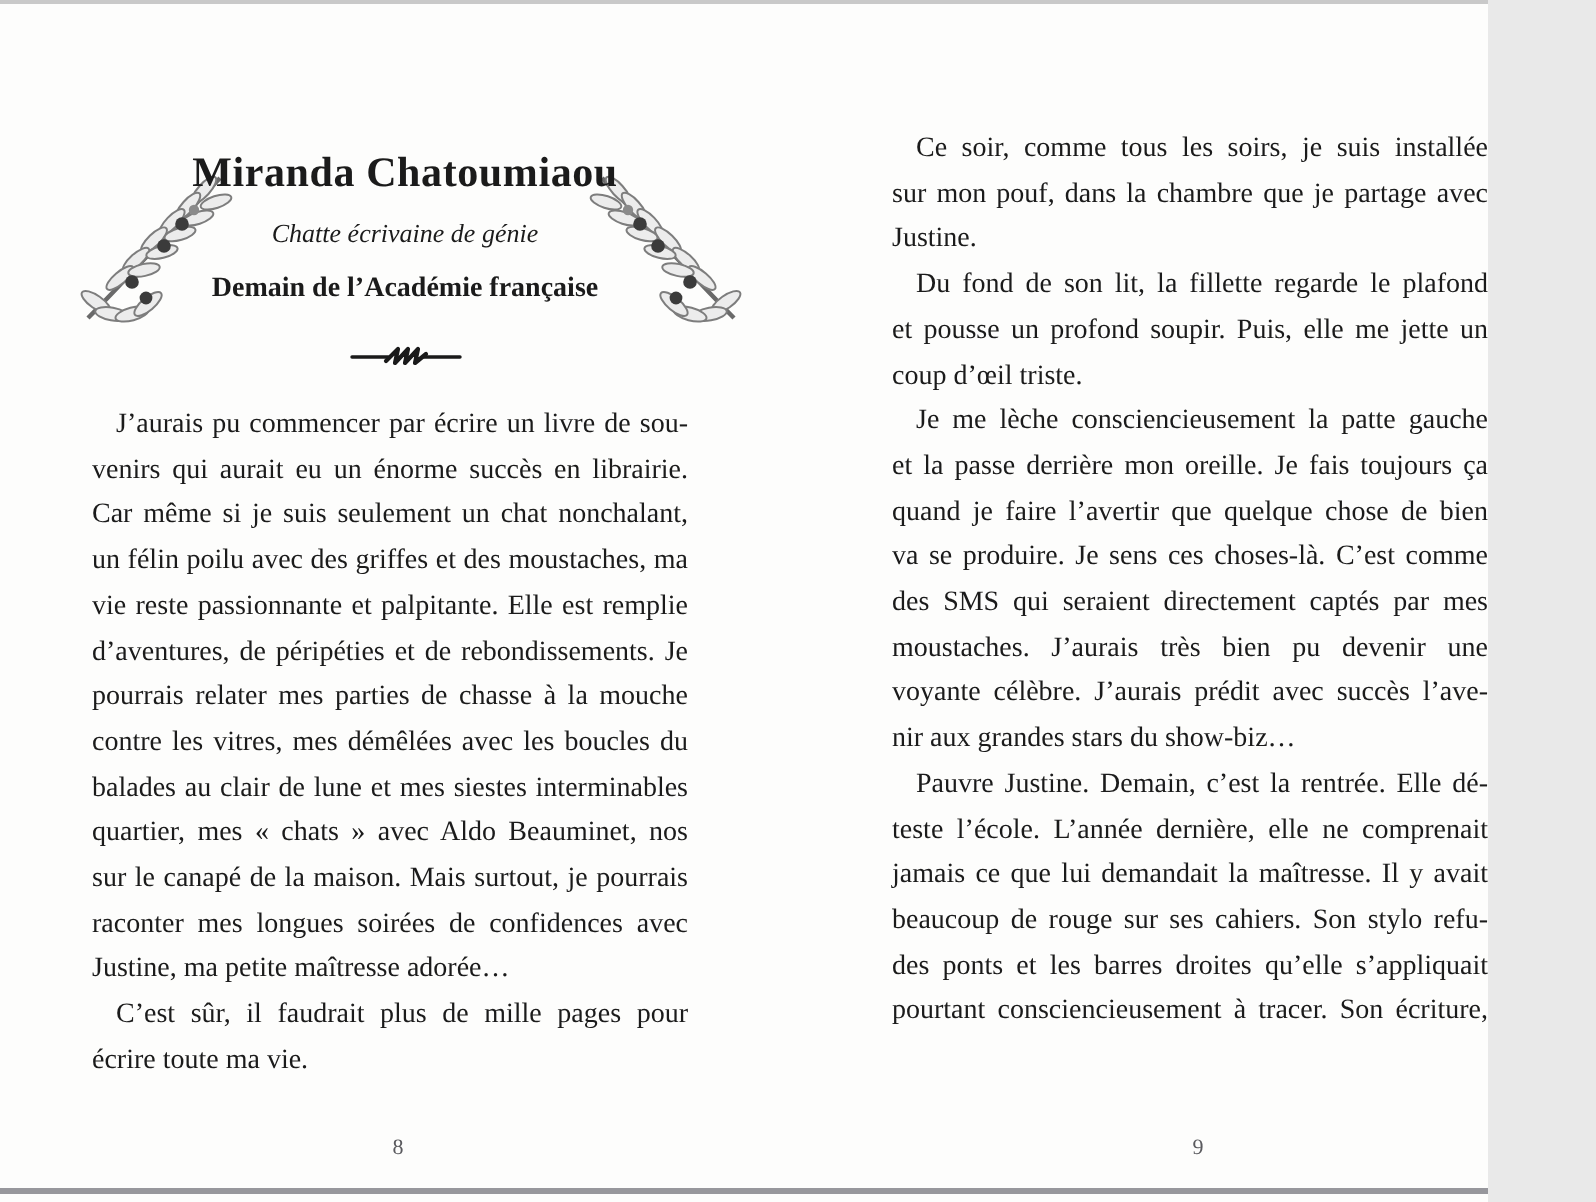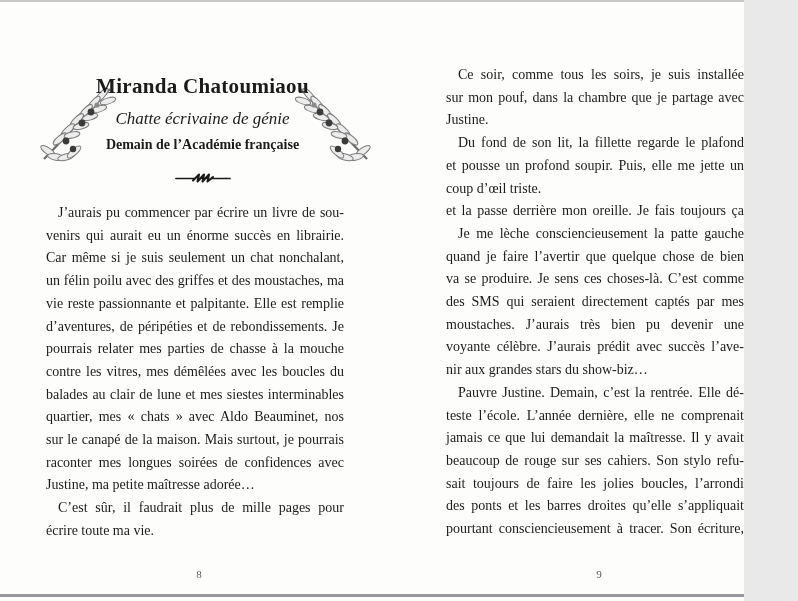--- a/index.html
+++ b/index.html
@@ -8,21 +8,21 @@
     background:#fdfdfc; overflow:hidden;
     font-family:"Liberation Serif","DejaVu Serif",serif;
     color:#1b1b1b;
   }
   .top-rule { position:absolute; top:0; left:0; width:798px; height:2px; background:#c9c9c9; }
   .bottom-rule { position:absolute; top:594px; left:0; width:798px; height:3px; background:#97979c; }
 
   
   .header { position:absolute; left:30px; top:70px; width:345px; height:118px; text-align:center; }
   .author { position:absolute; top:4px; left:0; right:0; font-size:21px; font-weight:bold; letter-spacing:.3px; }
-  .role { position:absolute; top:39px; left:0; right:0; font-size:17px; font-style:italic; }
+  .role { position:absolute; top:39px; left:0; right:0; font-size:13px; font-style:italic; }
   .membership { position:absolute; top:67px; left:0; right:0; font-size:14px; font-weight:bold; }
   .branch { position:absolute; top:15px; width:84px; height:82px; }
   .branch.l { left:6px; }
   .branch.r { right:0; transform:scaleX(-1); }
 
   .divider { position:absolute; left:30px; top:171px; width:345px; text-align:center; }
 
   
   .body-col { position:absolute; width:298px; }
   .body-left  { left:46px;  top:202px; }
@@ -150,35 +150,34 @@
         <div class="bline indent">Ce soir, comme tous les soirs, je suis installée</div>
         <div class="bline">sur mon pouf, dans la chambre que je partage avec</div>
         <div class="bline last">Justine.</div>
       </div>
       <div>
         <div class="bline indent">Du fond de son lit, la fillette regarde le plafond</div>
         <div class="bline">et pousse un profond soupir. Puis, elle me jette un</div>
         <div class="bline last">coup d’œil triste.</div>
       </div>
       <div>
+        <div class="bline indent">Je me lèche consciencieusement la patte gauche</div>
         <div class="bline">et la passe derrière mon oreille. Je fais toujours ça</div>
-        <div class="bline indent">Je me lèche consciencieusement la patte gauche</div>
         <div class="bline">quand je faire l’avertir que quelque chose de bien</div>
         <div class="bline">va se produire. Je sens ces choses-là. C’est comme</div>
         <div class="bline">des SMS qui seraient directement captés par mes</div>
         <div class="bline">moustaches. J’aurais très bien pu devenir une</div>
         <div class="bline">voyante célèbre. J’aurais prédit avec succès l’ave-</div>
         <div class="bline last">nir aux grandes stars du show-biz…</div>
       </div>
       <div>
         <div class="bline indent">Pauvre Justine. Demain, c’est la rentrée. Elle dé-</div>
         <div class="bline">teste l’école. L’année dernière, elle ne comprenait</div>
         <div class="bline">jamais ce que lui demandait la maîtresse. Il y avait</div>
         <div class="bline">beaucoup de rouge sur ses cahiers. Son stylo refu-</div>
-        <div class="bline">sait toujours de faire les jolies boucles, l’arrondi</div>
         <div class="bline">des ponts et les barres droites qu’elle s’appliquait</div>
         <div class="bline">pourtant consciencieusement à tracer. Son écriture,</div>
       </div>
     </div>
   <div class="pagenum right">9</div>
 
   <div class="bottom-rule"></div>
 </div>
 
 </body></html>

